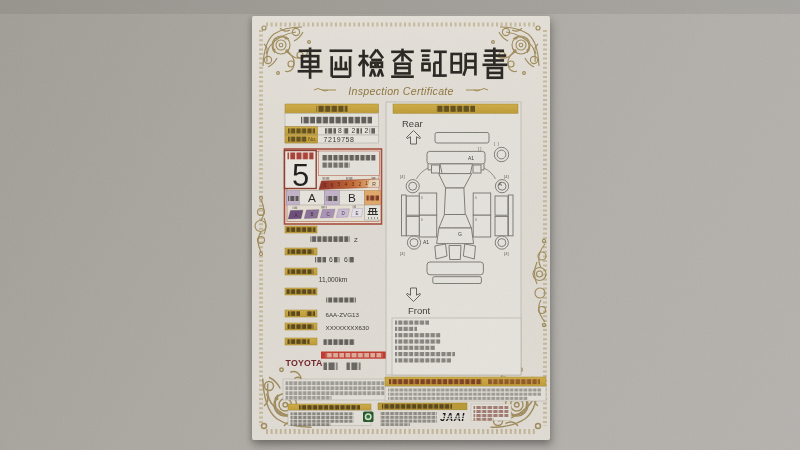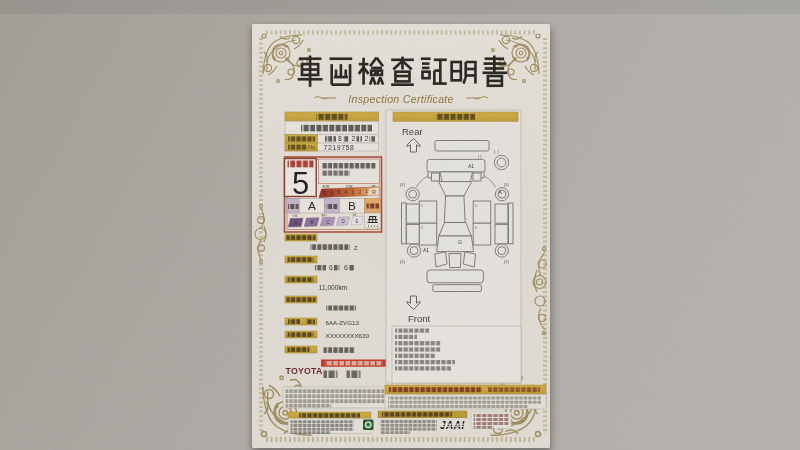--- a/index.html
+++ b/index.html
@@ -2,21 +2,21 @@
 <html><head>
 <meta charset="utf-8">
 <style>
   html,body{margin:0;padding:0;}
   body{width:800px;height:450px;overflow:hidden;font-family:"Liberation Sans",sans-serif;}
   #scene{position:absolute;top:0;left:0;width:800px;height:450px;
     background:linear-gradient(118deg,#a19d96 0%,#aba7a1 35%,#b2afaa 70%,#b5b2ae 100%);}
   #paper{position:absolute;left:252px;top:16px;width:298px;height:424px;
     background:linear-gradient(180deg,#e4e0d8 0%,#dedad2 45%,#e0dcd4 100%);
     box-shadow:2px 5px 9px rgba(40,38,34,.38), -2px 2px 5px rgba(40,38,34,.18);
-    border-radius:2px;margin-top:8px;}
+    border-radius:2px;}
   #paper svg{position:absolute;top:0;left:0;filter:blur(0.42px);}
   .fl{stroke:#97814d;stroke-width:1.15;opacity:.9;}
   text{font-family:"Liberation Sans",sans-serif;}
 </style>
 </head>
 <body>
 
 <div id="scene">
 
 <div style="position:absolute;left:0;top:0;width:800px;height:14px;background:rgba(60,58,54,.10)"></div>

